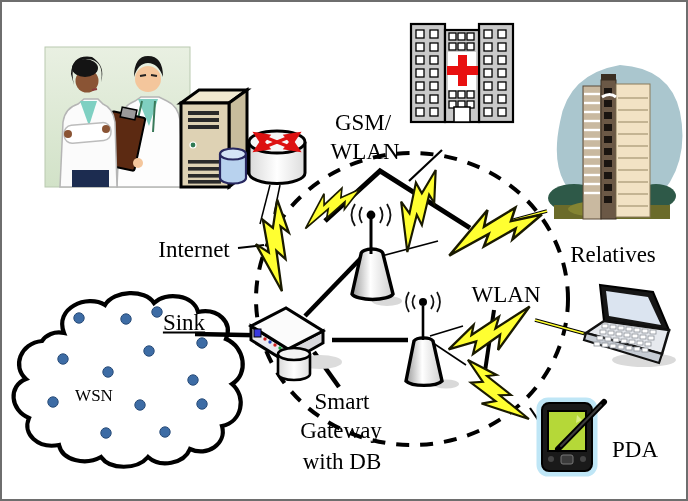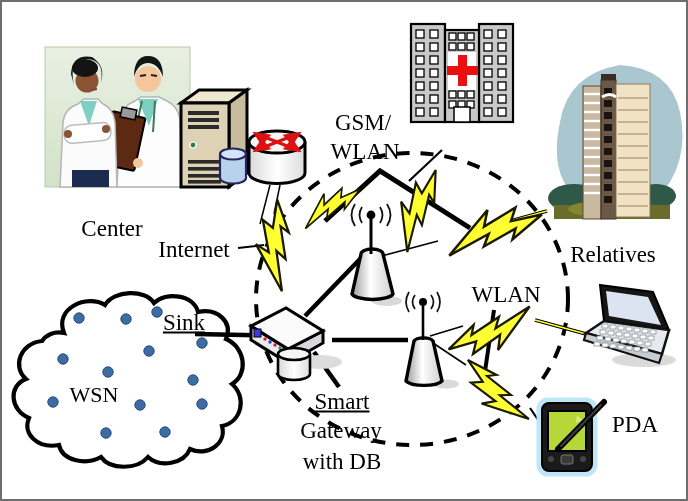--- a/index.html
+++ b/index.html
@@ -2,21 +2,21 @@
 <html><head>
 <meta charset="utf-8">
 <style>
   html,body{margin:0;padding:0;background:#fff;}
   #shot{position:relative;width:688px;height:501px;background:#ffffff;
         box-sizing:border-box;border:2px solid #6e6e6e;overflow:hidden;
         font-family:"Liberation Serif",serif;}
   #art{position:absolute;left:0;top:0;}
   .lbl{position:absolute;transform:translate(-50%,-50%);white-space:nowrap;
        color:#000;font-size:23px;line-height:1;letter-spacing:0px;}
-  .lbl.big{font-size:22px;}
+  .lbl.big{font-size:17px;}
 </style>
 </head>
 <body>
 
 <div id="shot">
 
 <svg id="art" width="688" height="501" viewBox="0 0 688 501">
   <defs>
     <path id="bolt" d="M0,14 L34,0 L28,9 L62,2 L54,12 L96,4 L48,34 L56,20 L22,28 L30,17 Z"></path>
     <linearGradient id="coneg" x1="0" y1="0" x2="1" y2="0">
@@ -348,26 +348,25 @@
     <rect x="546" y="409" width="38" height="40" fill="#b5d838" stroke="#000" stroke-width="2"></rect>
     <path d="M575,413 L580,418 L574,421 Z" fill="#d8ec84"></path>
     <rect x="559" y="453" width="12" height="9" rx="2" fill="#3a3a3a" stroke="#777" stroke-width="1"></rect>
     <circle cx="549" cy="457" r="3" fill="#444"></circle>
         <circle cx="581" cy="457" r="3" fill="#444"></circle>
     <line x1="556" y1="447" x2="602" y2="400" stroke="#000" stroke-width="6" stroke-linecap="round"></line>
     <line x1="559" y1="444" x2="599" y2="403" stroke="#3c3c3c" stroke-width="2" stroke-linecap="round"></line>
   </g>
 </svg>
 
-<span class="lbl" style="left:110px;top:226px;">Center</span>
 <span class="lbl" style="left:192px;top:247px;">Internet</span>
 <span class="lbl" style="left:361px;top:120px;">GSM/</span>
 <span class="lbl" style="left:363px;top:149px;">WLAN</span>
 <span class="lbl" style="left:611px;top:252px;">Relatives</span>
 <span class="lbl" style="left:504px;top:292px;">WLAN</span>
-<span class="lbl" style="left:633px;top:422px;font-family:Liberation Serif, serif;">PDA</span>
+<span class="lbl" style="left:633px;top:447px;font-family:Liberation Serif, serif;">PDA</span>
 <span class="lbl" style="left:182px;top:320px;text-decoration:underline;">Sink</span>
 <span class="lbl big" style="left:92px;top:393px;">WSN</span>
-<span class="lbl" style="left:340px;top:399px;text-decoration:underline;">Smart</span>
+<span class="lbl" style="left:340px;top:399px;">Smart</span>
 <span class="lbl" style="left:339px;top:428px;">Gateway</span>
 <span class="lbl" style="left:340px;top:459px;">with DB</span>
 
 </div>
 
 </body></html>

